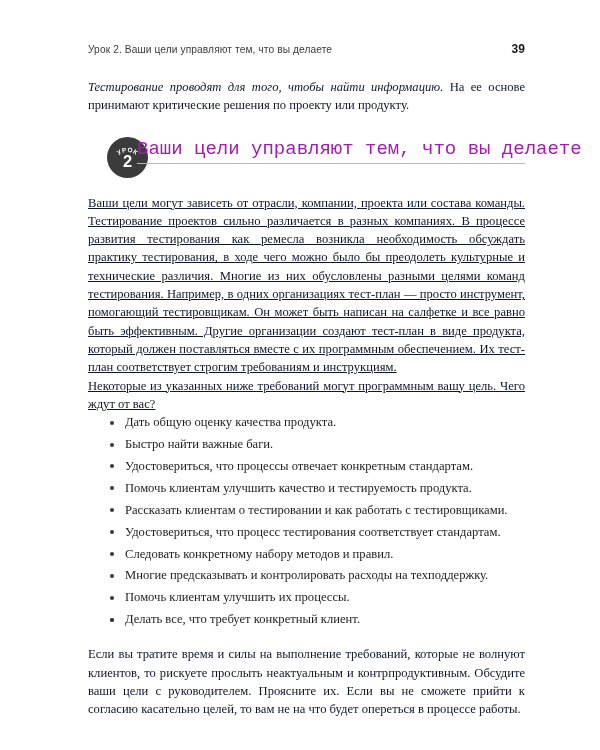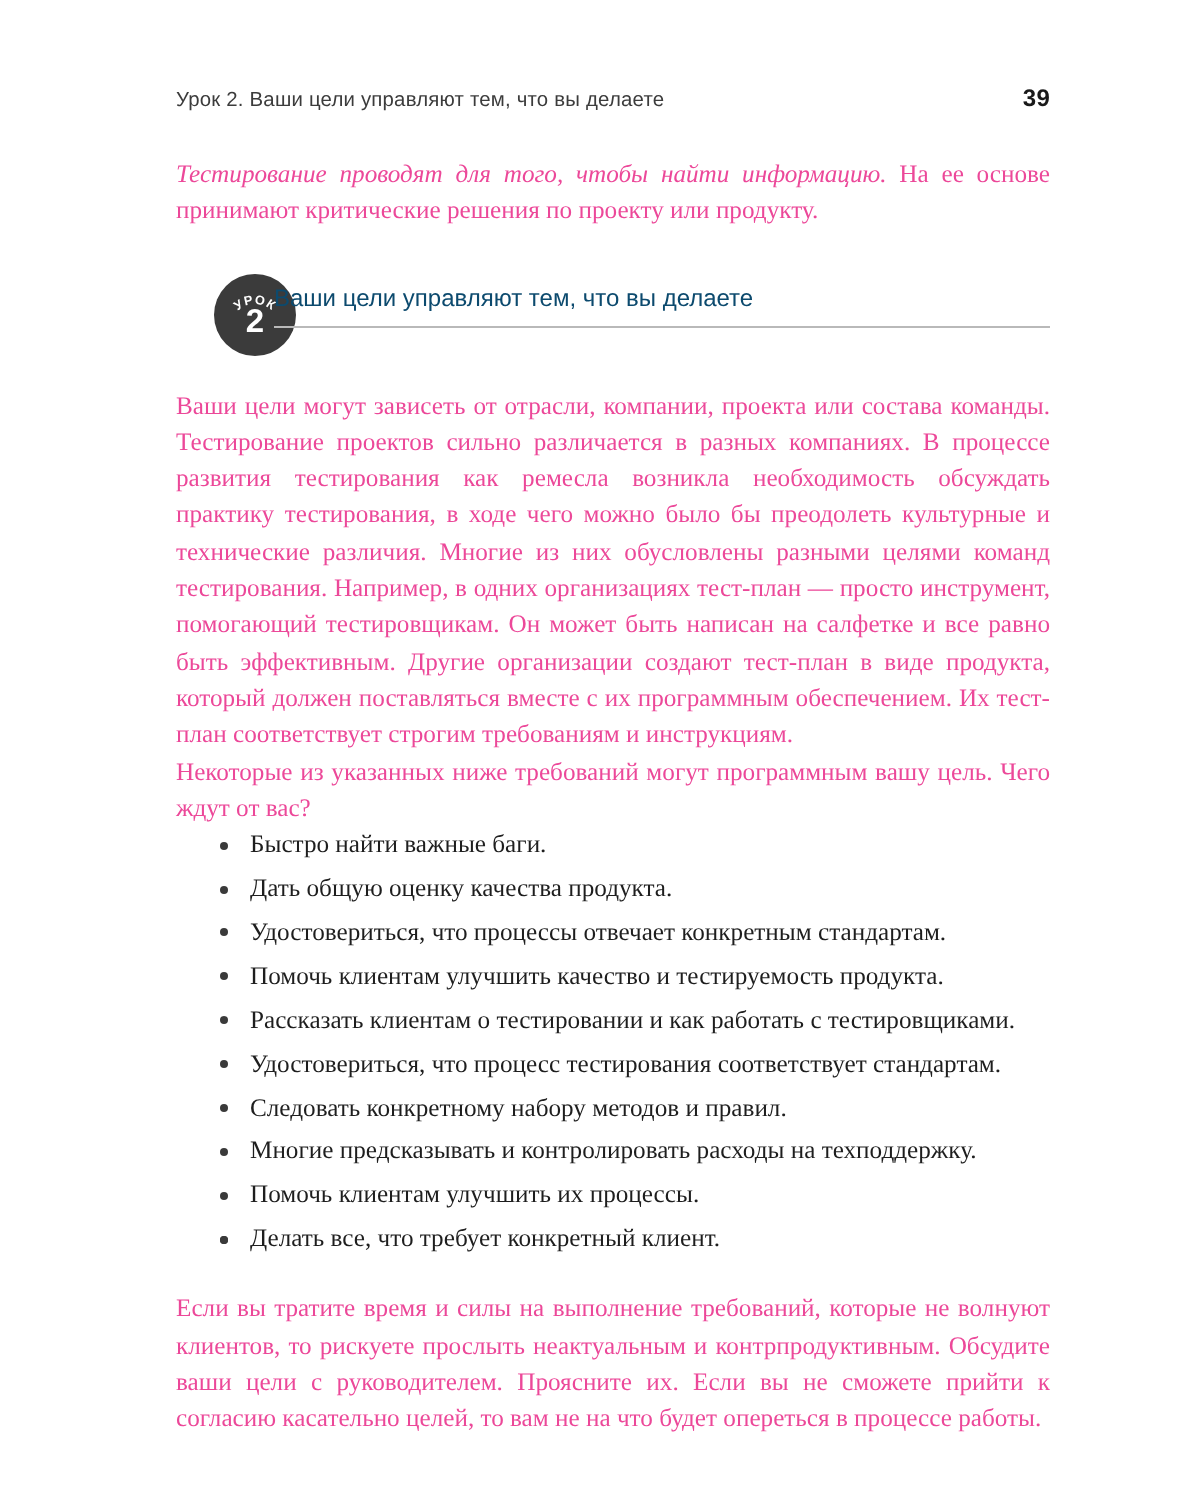--- a/index.html
+++ b/index.html
@@ -55,21 +55,21 @@
     top: 78px;
     width: 437px;
   }
 
   p.body-text {
     margin: 0 0 0 0;
     font-size: 12.6px;
     line-height: 18.3px;
     text-align: justify;
     text-justify: inter-word;
-    color: #ec4899;
+    color: #0f172a;
     hyphens: manual;
   }
   p.body-text .lead-italic {
     font-style: italic;
   }
 
   .intro-block { margin-bottom: 21px; }
 
   
   .lesson-heading {
@@ -113,35 +113,35 @@
     color: #ffffff;
     line-height: 22px;
   }
   .lesson-title-wrap {
     position: absolute;
     left: 49px;
     right: 0;
     top: 4px;
   }
   .lesson-title {
-    font-family: Liberation Sans, sans-serif;
-    font-size: 12px;
-    color: #0c4a6e;
+    font-family: Liberation Mono, monospace;
+    font-size: 19px;
+    color: #a21caf;
     line-height: 18px;
     white-space: nowrap;
   }
   .lesson-rule {
     margin-top: 5px;
     height: 1px;
     background: #b9b9b9;
     width: 100%;
   }
 
   
-  .para-gap { margin-bottom: 18px; }
+  .para-gap { margin-bottom: 18px; text-decoration: underline; }
 
   
   ul.goal-list {
     list-style: none;
     margin: 0 0 17px 0;
     padding: 0;
   }
   ul.goal-list li {
     position: relative;
     padding-left: 37px;
@@ -193,22 +193,22 @@
         <div class="lesson-title">Ваши цели управляют тем, что вы делаете</div>
         <div class="lesson-rule"></div>
       </div>
     </div>
 
     <p class="body-text para-gap">Ваши цели могут зависеть от отрасли, компании, проекта или состава команды. Тестирование проектов сильно различается в разных компаниях. В процессе развития тестирования как ремесла возникла необходимость обсуждать практику тестирования, в ходе чего можно было бы преодолеть культурные и технические различия. Многие из них обусловлены разными целями команд тестирования. Например, в одних организациях тест-план — просто инструмент, помогающий тестировщикам. Он может быть написан на салфетке и все равно быть эффективным. Другие организации создают тест-план в виде продукта, который должен поставляться вместе с их программным обеспечением. Их тест-план соответствует строгим требованиям и инструкциям.</p>
 
     <p class="body-text para-gap">Некоторые из указанных ниже требований могут программным вашу цель. Чего ждут от вас?</p>
 
     <ul class="goal-list">
+        <li><span class="bullet-dot"></span><span>Дать общую оценку качества продукта.</span></li>
         <li><span class="bullet-dot"></span><span>Быстро найти важные баги.</span></li>
-        <li><span class="bullet-dot"></span><span>Дать общую оценку качества продукта.</span></li>
         <li><span class="bullet-dot"></span><span>Удостовериться, что процессы отвечает конкретным стандартам.</span></li>
         <li><span class="bullet-dot"></span><span>Помочь клиентам улучшить качество и тестируемость продукта.</span></li>
         <li><span class="bullet-dot"></span><span>Рассказать клиентам о тестировании и как работать с тестировщиками.</span></li>
         <li><span class="bullet-dot"></span><span>Удостовериться, что процесс тестирования соответствует стандартам.</span></li>
         <li><span class="bullet-dot"></span><span>Следовать конкретному набору методов и правил.</span></li>
         <li><span class="bullet-dot"></span><span>Многие предсказывать и контролировать расходы на техподдержку.</span></li>
         <li><span class="bullet-dot"></span><span>Помочь клиентам улучшить их процессы.</span></li>
         <li><span class="bullet-dot"></span></li>
         <li><span class="bullet-dot"></span><span>Делать все, что требует конкретный клиент.</span></li>
       </ul>

